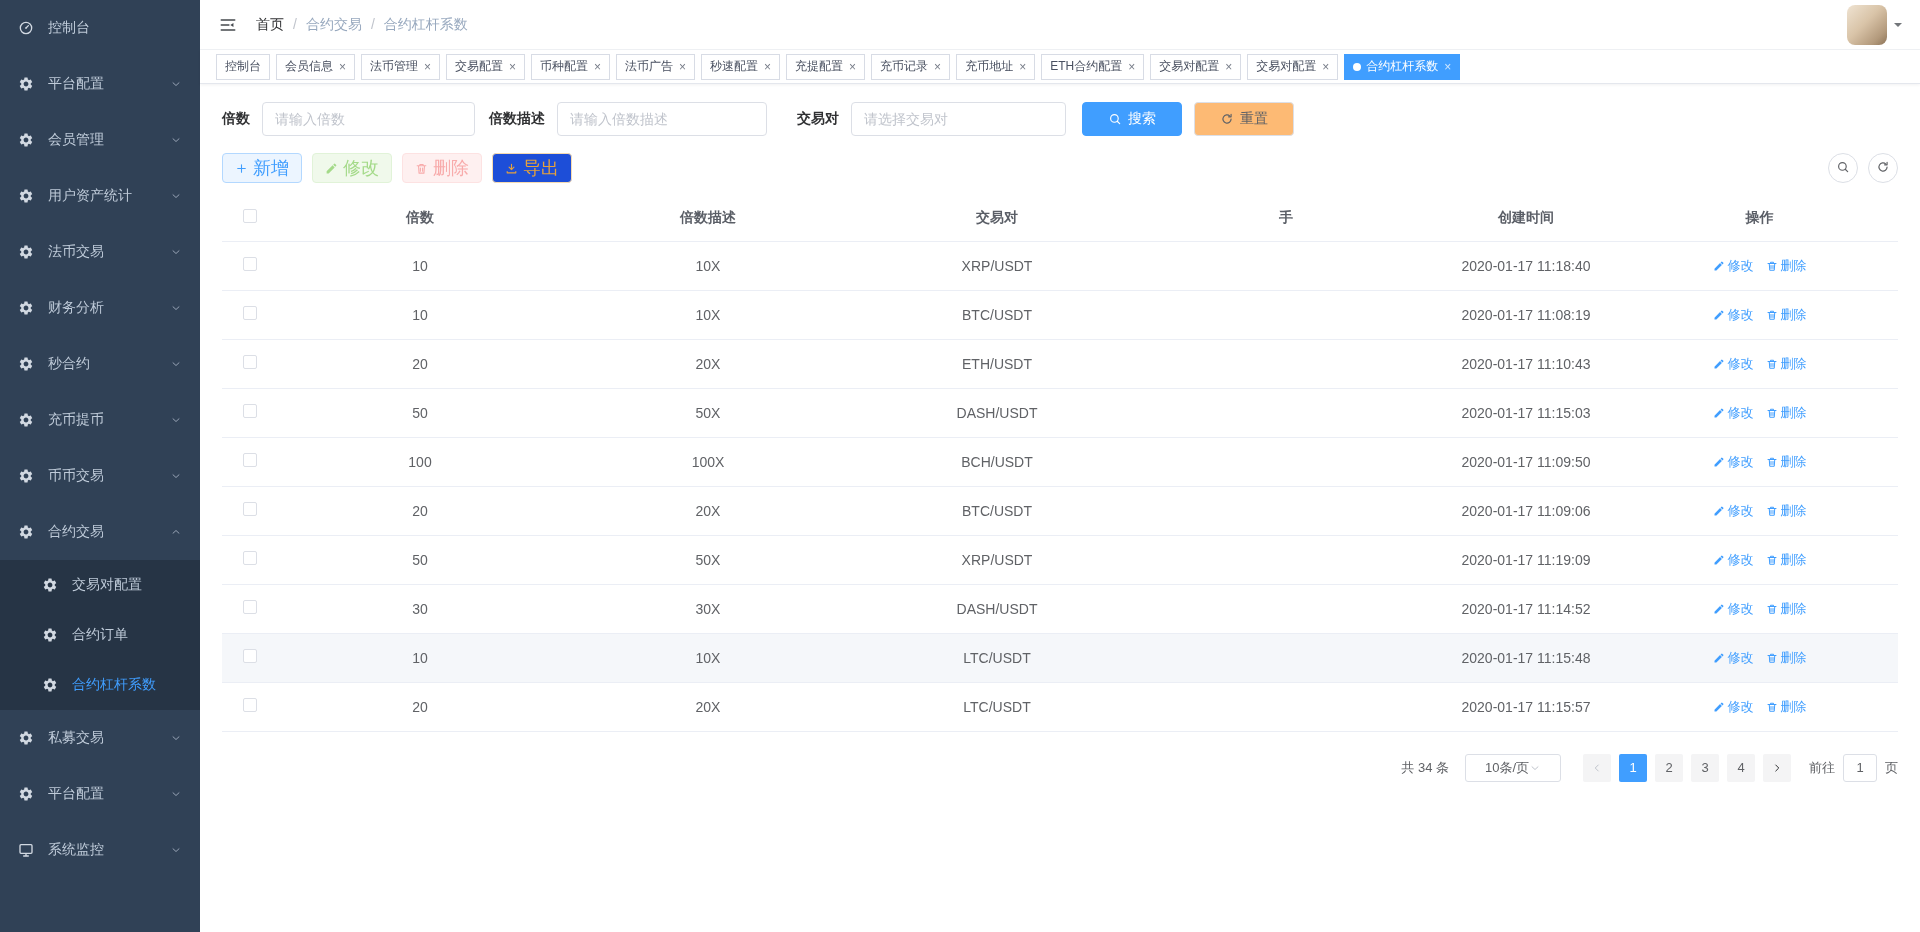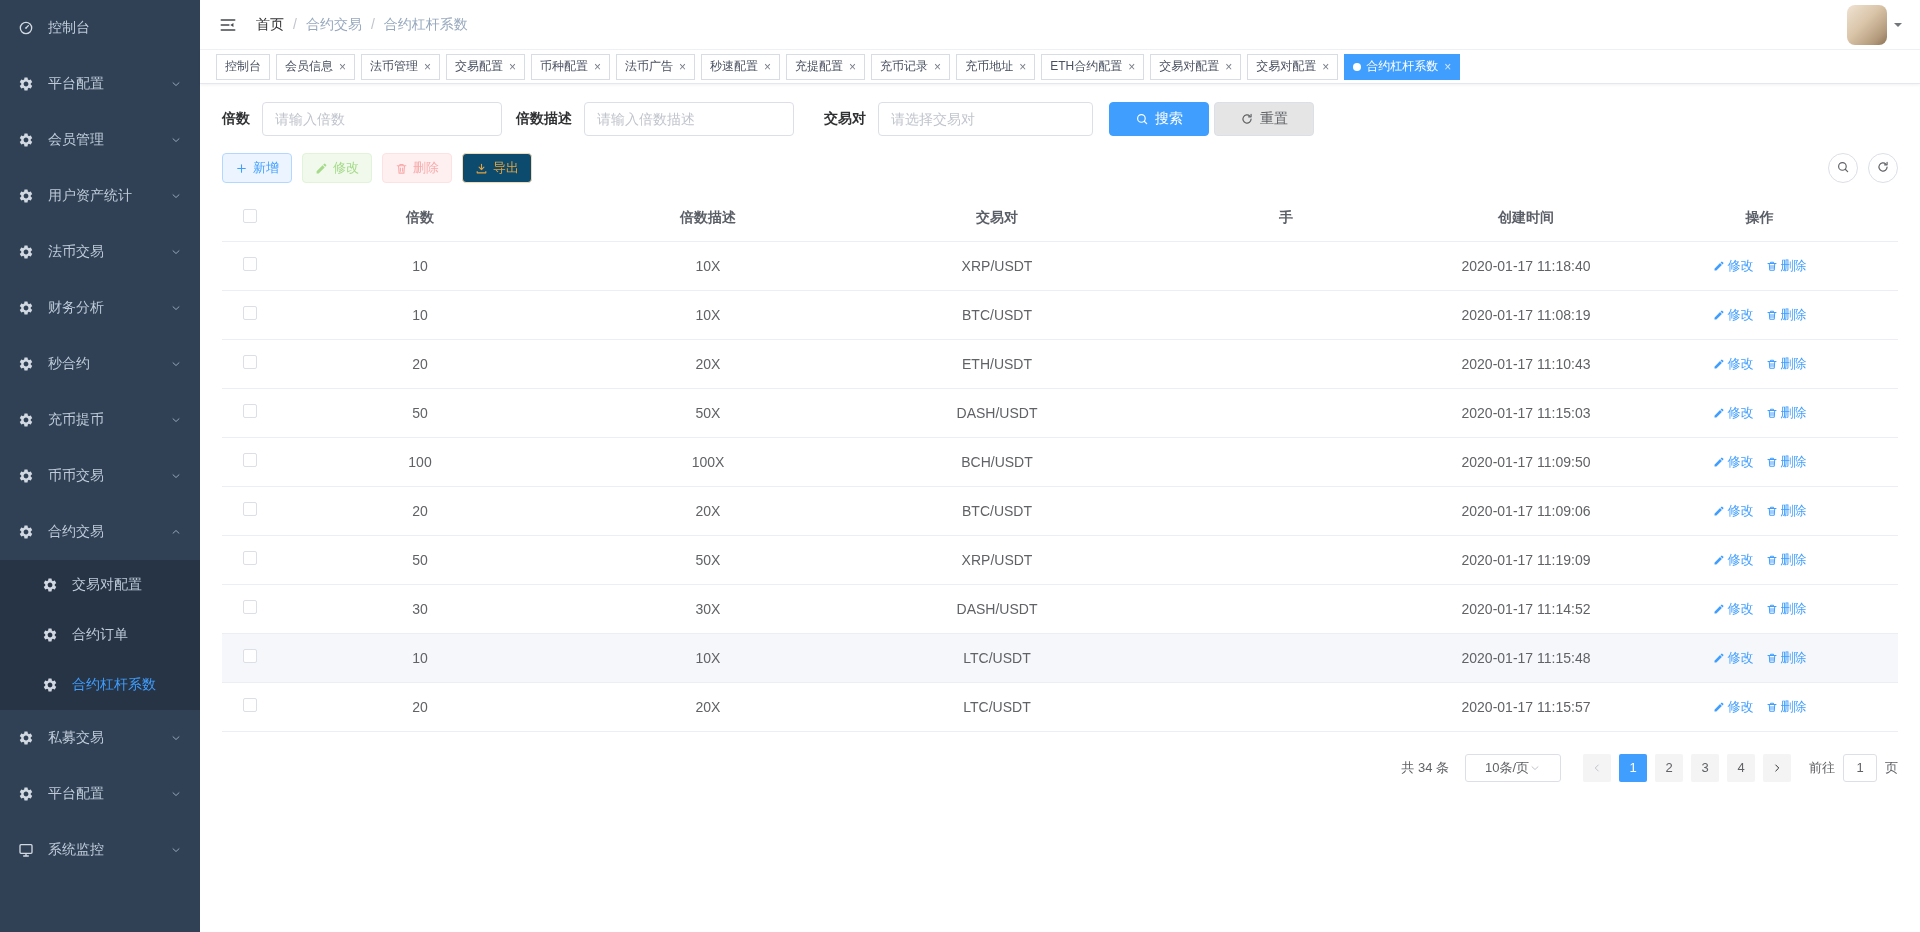--- a/index.html
+++ b/index.html
@@ -46,37 +46,37 @@
   .tab .close { font-size:12px; line-height:1; margin-left:1px; opacity:.75; }
 
   
   .content { flex:1; padding:0 22px; position:relative; }
 
   .filter-row { display:flex; align-items:center; margin-top:18px; font-size:14px; }
   .filter-row label { font-weight:700; color:#303133; margin-right:12px; white-space:nowrap; }
   .f-input { height:34px; border:1px solid #dcdfe6; border-radius:4px; padding:0 12px;
     font-size:14px; color:#606266; outline:none; font-family:inherit; }
   .f-input::placeholder { color:#c0c4cc; }
-  .w1 { width:240px; } .w2 { width:210px; } .w3 { width:215px; }
+  .w1 { width:213px; } .w2 { width:210px; } .w3 { width:215px; }
   .gap1 { margin-left:14px; } .gap2 { margin-left:30px; }
   .btn { height:34px; display:inline-flex; align-items:center; gap:6px; padding:0 25px;
     border-radius:4px; font-size:14px; cursor:pointer; border:1px solid transparent;
     font-family:inherit; background:#fff; }
   .btn .bi { display:inline-flex; font-size:14px; }
   .btn-search { background:#409eff; border-color:#409eff; color:#fff; margin-left:16px; }
-  .btn-reset { background:#e5e5e5; border-color:#dcdfe6; color:#606266; margin-left:5px; }
+  .btn-reset { background:#fdba74; border-color:#dcdfe6; color:#606266; margin-left:12px; }
 
   .toolbar { display:flex; align-items:center; margin-top:17px; gap:10px; }
   .tbtn { height:30px; display:inline-flex; align-items:center; gap:5px; padding:0 12px;
-    border-radius:4px; font-size:13px; cursor:pointer; border:1px solid; font-family:inherit; }
+    border-radius:4px; font-size:18px; cursor:pointer; border:1px solid; font-family:inherit; }
   .tbtn .bi { display:inline-flex; font-size:13px; }
   .tbtn-add    { background:#ecf5ff; border-color:#b3d8ff; color:#409eff; }
   .tbtn-edit   { background:#f0f9eb; border-color:#e1f3d8; color:#a4da89; }
   .tbtn-del    { background:#fef0f0; border-color:#fde2e2; color:#f8abab; }
-  .tbtn-export { background:#0c4a6e; border-color:#f5dab1; color:#e6a23c; }
+  .tbtn-export { background:#1d4ed8; border-color:#f5dab1; color:#e6a23c; }
   .tool-right { margin-left:auto; display:flex; gap:10px; }
   .round-btn { width:30px; height:30px; border:1px solid #dcdfe6; border-radius:50%;
     background:#fff; color:#606266; display:flex; align-items:center; justify-content:center;
     font-size:14px; cursor:pointer; }
 
   
   table { width:100%; border-collapse:collapse; margin-top:12px; table-layout:fixed; }
   th { height:46px; font-size:14px; font-weight:700; color:#5a5e66;
     border-bottom:1px solid #ebeef5; text-align:center; }
   td { height:49px; font-size:14px; color:#606266; border-bottom:1px solid #ebeef5;

